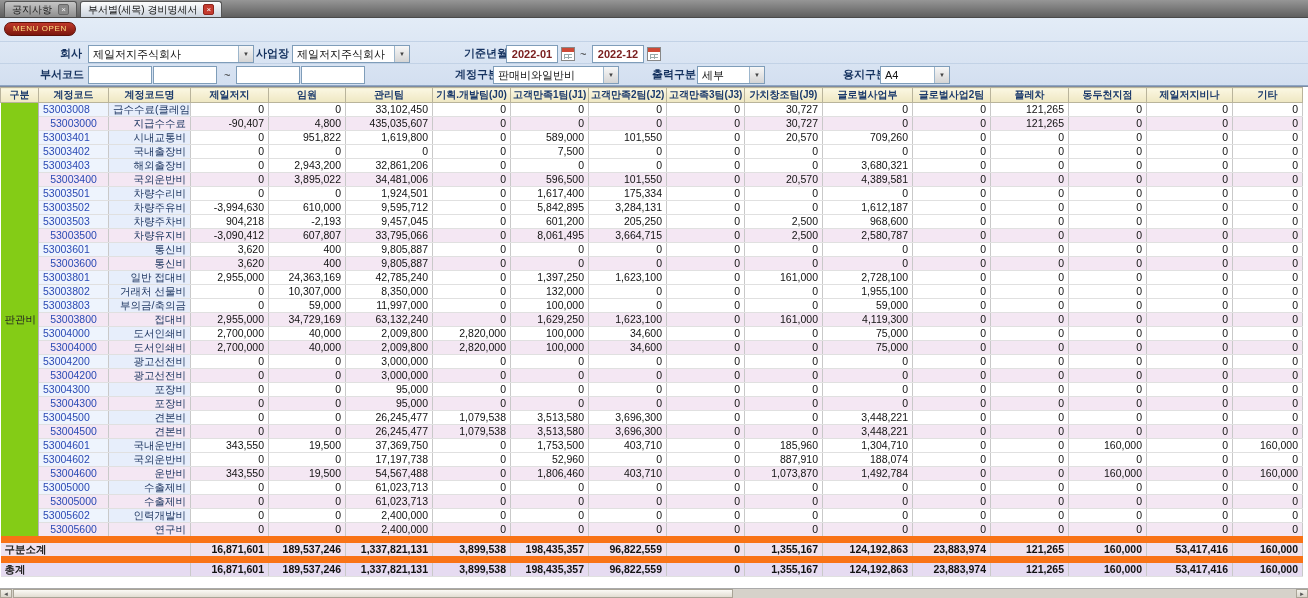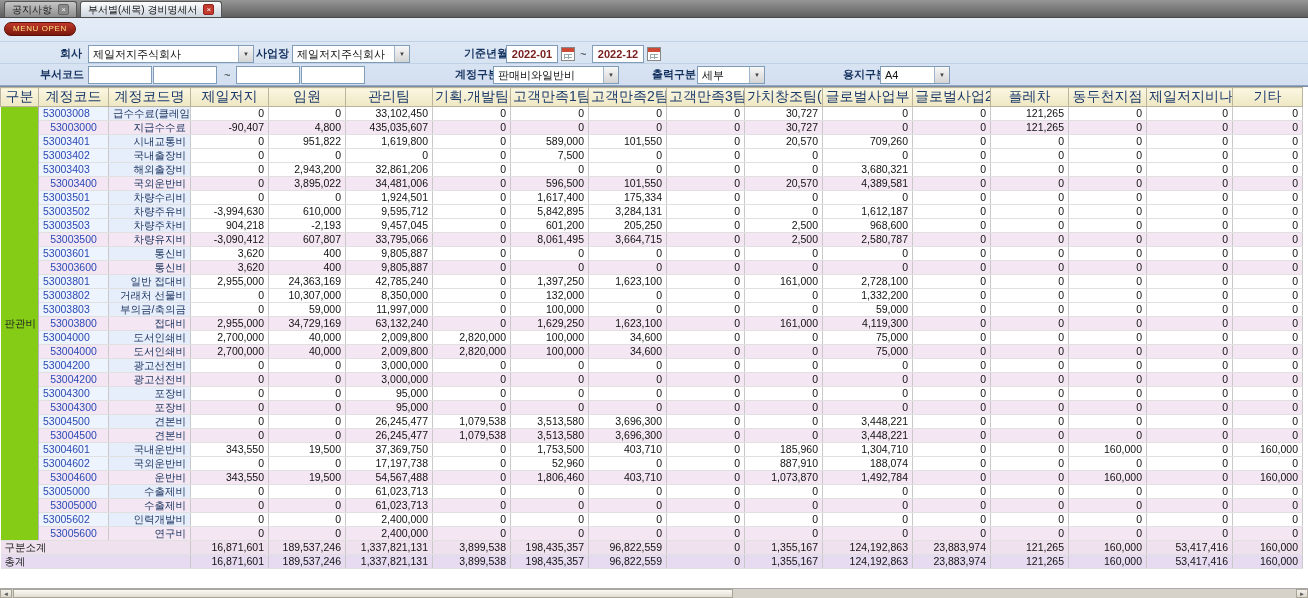--- a/index.html
+++ b/index.html
@@ -29,31 +29,31 @@
   .datebox{position:absolute;height:18px;background:#fff;border:1px solid #7f9db9;display:flex;align-items:center;justify-content:center;font-size:11px;font-weight:bold;color:#7b2020}
   .calicon{position:absolute;width:14px;height:14px;background:#fff;border:1px solid #888;cursor:pointer}
   .calicon::before{content:"";position:absolute;left:0;right:0;top:0;height:4px;background:#cd4a37}
   .calicon::after{content:"";position:absolute;left:2px;right:2px;top:6px;height:5px;
      background:repeating-linear-gradient(90deg,#9aa 0 1px,transparent 1px 4px),repeating-linear-gradient(#9aa 0 1px,transparent 1px 3px)}
   .tilde{position:absolute;color:#333;font-size:11px;line-height:18px}
 
   
   .gridwrap{height:502px;background:#fff;overflow:hidden;border-top:1px solid #7d8aa0}
   table{border-collapse:collapse;table-layout:fixed;width:1302px}
-  th{height:14px;background:linear-gradient(#fbf7e2,#eee7c2);border:1px solid #b9b49b;color:#1b3a6b;font-size:14px;font-weight:normal;overflow:hidden;white-space:nowrap;padding:0 2px}
+  th{height:14px;background:linear-gradient(#fbf7e2,#eee7c2);border:1px solid #b9b49b;color:#1b3a6b;font-size:10px;font-weight:bold;overflow:hidden;white-space:nowrap;padding:0 2px}
   td{height:13.7px;font-size:10.5px;color:#111;border-right:1px solid #c9c9c9;border-bottom:1px solid #e0e0e0;overflow:hidden;white-space:nowrap;padding:0 4px;line-height:13px}
   td.group-cell{background:#84cc16;vertical-align:middle;border-right:1px solid #b9b0bd;color:#222}
   tr.norm td.code{background:#eef4fd;color:#2a49b4;text-align:left}
   tr.norm td.name{background:#e7eefb;text-align:right;color:#17305c}
   tr.norm td.num{background:#fff;text-align:right}
   tr.sub td{background:#f4e7f3}
   tr.sub td.code{color:#2a49b4;text-align:center}
   tr.sub td.name{text-align:right;color:#17305c}
   tr.sub td.num{text-align:right}
-  tr.foot td{background:#efe2ee;border-top:1px solid #f97316;font-weight:normal}
+  tr.foot td{background:#efe2ee;border-top:7px solid #f97316;font-weight:bold}
   tr.foot td.flab{text-align:left;color:#222}
   tr.foot td.num{text-align:right;color:#111}
   tr.total td{background:#e6dbf1}
 
   
   .hscroll{height:10px;background:#d6d2ca;border-top:1px solid #aaa;display:flex}
   .hs-btn{width:12px;height:100%;background:linear-gradient(#f4f2ec,#d9d5cb);border:1px solid #a9a496;font-size:6px;line-height:8px;text-align:center;color:#555;flex:none;cursor:pointer}
   .hs-thumb{width:720px;height:100%;background:linear-gradient(#fbfaf6,#e2ddd2);border:1px solid #a9a496;margin-left:1px;cursor:grab}
 </style>
 </head>
@@ -403,21 +403,21 @@
           <td class="code">53003802</td>
           <td class="name">거래처 선물비</td>
           <td class="num">0</td>
           <td class="num">10,307,000</td>
           <td class="num">8,350,000</td>
           <td class="num">0</td>
           <td class="num">132,000</td>
           <td class="num">0</td>
           <td class="num">0</td>
           <td class="num">0</td>
-          <td class="num">1,332,200</td>
+          <td class="num">1,955,100</td>
           <td class="num">0</td>
           <td class="num">0</td>
           <td class="num">0</td>
           <td class="num">0</td>
           <td class="num">0</td>
         </tr>
         <tr class="norm">
           <td class="code">53003803</td>
           <td class="name">부의금/축의금</td>
           <td class="num">0</td>

